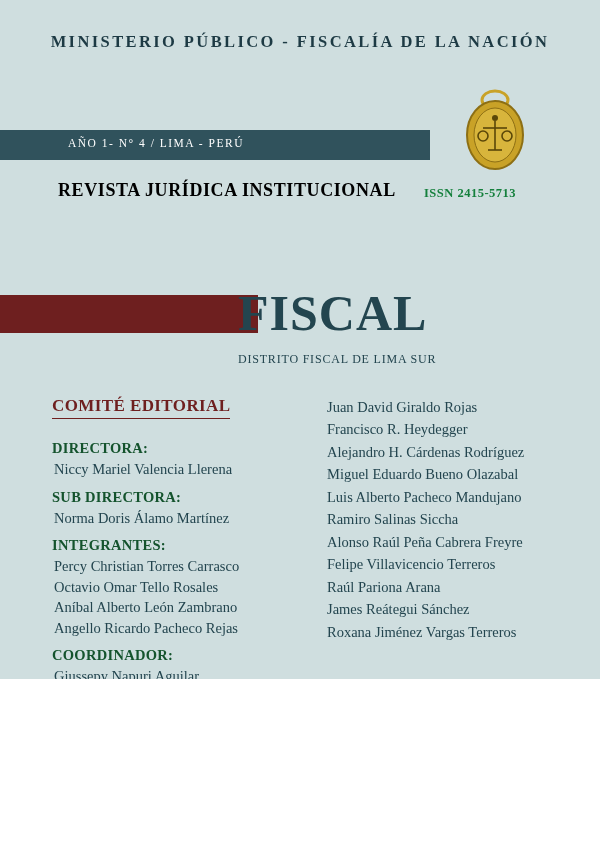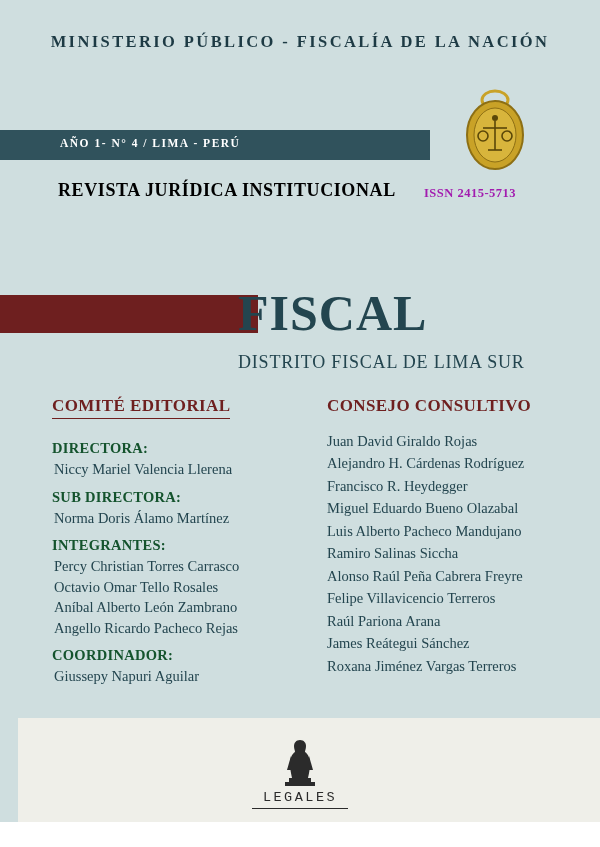--- a/index.html
+++ b/index.html
@@ -3,21 +3,21 @@
 <meta charset="utf-8">
 <style>
   html, body {
     margin: 0;
     padding: 0;
     background: #ffffff;
   }
   #page {
     position: relative;
     width: 600px;
-    height: 822px;
+    height: 679px;
     overflow: hidden;
     background: #cfdedf;
     font-family: "Liberation Serif", serif;
   }
 
   
   .header-band {
     position: absolute;
     left: 0; top: 0;
     width: 600px;
@@ -39,23 +39,23 @@
   
   .year-bar {
     position: absolute;
     left: 0; top: 130px;
     width: 430px;
     height: 30px;
     background: #30525c;
   }
   .year-text {
     position: absolute;
-    left: 60px; top: 137px;
-    font-family: "Liberation Serif", serif;
-    font-weight: bold;
+    left: 68px; top: 137px;
+    font-family: "Liberation Serif", serif;
+    font-weight: normal;
     font-size: 11.5px;
     letter-spacing: 1.5px;
     color: #ffffff;
   }
 
   
   .emblem {
     position: absolute;
     left: 458px; top: 88px;
     width: 74px; height: 86px;
@@ -71,21 +71,21 @@
     letter-spacing: 0.6px;
     color: #000000;
   }
   .issn {
     position: absolute;
     left: 424px; top: 186px;
     font-family: "Liberation Serif", serif;
     font-weight: bold;
     font-size: 12.5px;
     letter-spacing: 0.5px;
-    color: #a21caf;
+    color: #15803d;
   }
 
   
   .catedra {
     position: absolute;
     left: 52px; top: 212px;
     font-family: "Liberation Serif", serif;
     font-weight: bold;
     font-size: 82px;
     letter-spacing: 1px;
@@ -106,21 +106,21 @@
     font-weight: bold;
     font-size: 50px;
     letter-spacing: 1px;
     color: #23454f;
     line-height: 1;
   }
   .distrito {
     position: absolute;
     left: 238px; top: 352px;
     font-family: "Liberation Serif", serif;
-    font-size: 18px;
+    font-size: 12px;
     letter-spacing: 0.8px;
     color: #23454f;
   }
 
   
   .col-left {
     position: absolute;
     left: 52px; top: 396px;
     width: 260px;
   }
@@ -270,27 +270,24 @@
       <div class="person indent">Angello Ricardo Pacheco Rejas</div>
     </div>
 
     <div>
       <div class="role-label">COORDINADOR:</div>
       <div class="person indent">Giussepy Napuri Aguilar</div>
     </div>
   </div>
 
   <div class="col-right">
-    <div class="right-head-wrap">
-      <div class="col-heading right">CONSEJO CONSULTIVO</div>
-    </div>
     <div class="consult-list">
       <div class="person">Juan David Giraldo Rojas</div>
+      <div class="person">Francisco R. Heydegger</div>
       <div class="person">Alejandro H. Cárdenas Rodríguez</div>
-      <div class="person">Francisco R. Heydegger</div>
       <div class="person">Miguel Eduardo Bueno Olazabal</div>
       <div class="person">Luis Alberto Pacheco Mandujano</div>
       <div class="person">Ramiro Salinas Siccha</div>
       <div class="person">Alonso Raúl Peña Cabrera Freyre</div>
       <div class="person">Felipe Villavicencio Terreros</div>
       <div class="person">Raúl Pariona Arana</div>
       <div class="person">James Reátegui Sánchez</div>
       <div class="person">Roxana Jiménez Vargas Terreros</div>
     </div>
   </div>

